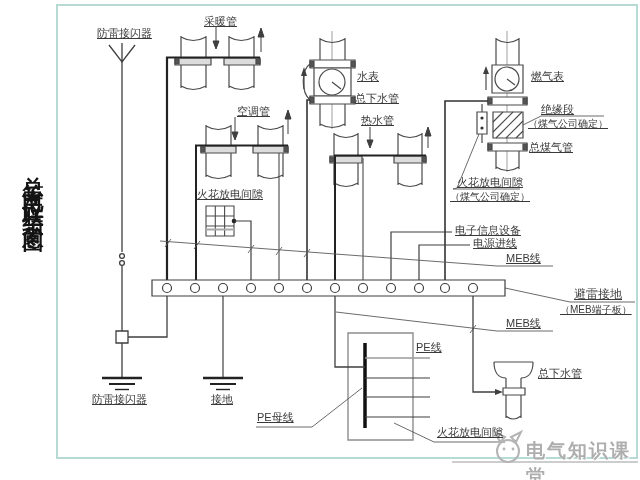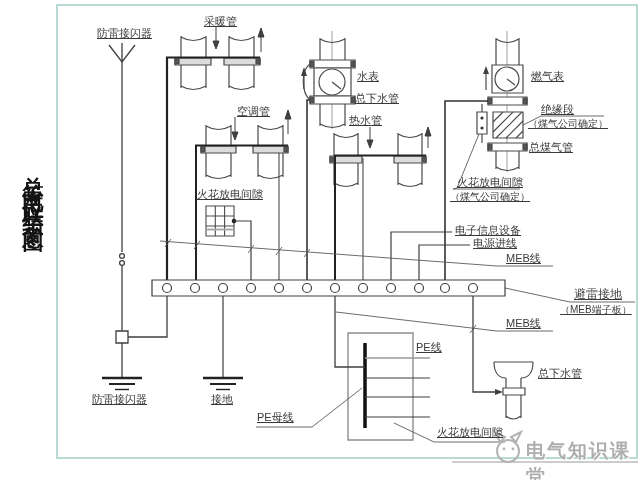--- a/index.html
+++ b/index.html
@@ -210,21 +210,21 @@
 </svg>
 
 <div class="vtitle">总等电位联结示意图</div>
 
 <div class="lbl" style="left:97px;top:27px">防雷接闪器</div>
 <div class="lbl" style="left:204px;top:15px">采暖管</div>
 <div class="lbl" style="left:237px;top:105px">空调管</div>
 <div class="lbl" style="left:197px;top:188px">火花放电间隙</div>
 <div class="lbl" style="left:357px;top:70px">水表</div>
 <div class="lbl" style="left:355px;top:92px">总下水管</div>
-<div class="lbl" style="left:349px;top:114px">热水管</div>
+<div class="lbl" style="left:361px;top:114px">热水管</div>
 <div class="lbl" style="left:531px;top:70px">燃气表</div>
 <div class="lbl" style="left:541px;top:103px">绝缘段</div>
 <div class="lbl small" style="left:528px;top:118px">（煤气公司确定）</div>
 <div class="lbl" style="left:529px;top:141px">总煤气管</div>
 <div class="lbl" style="left:457px;top:176px">火花放电间隙</div>
 <div class="lbl small" style="left:450px;top:191px">（煤气公司确定）</div>
 <div class="lbl" style="left:455px;top:224px">电子信息设备</div>
 <div class="lbl" style="left:473px;top:237px">电源进线</div>
 <div class="lbl" style="left:506px;top:252px">MEB线</div>
 <div class="lbl big" style="left:574px;top:288px">避雷接地</div>

